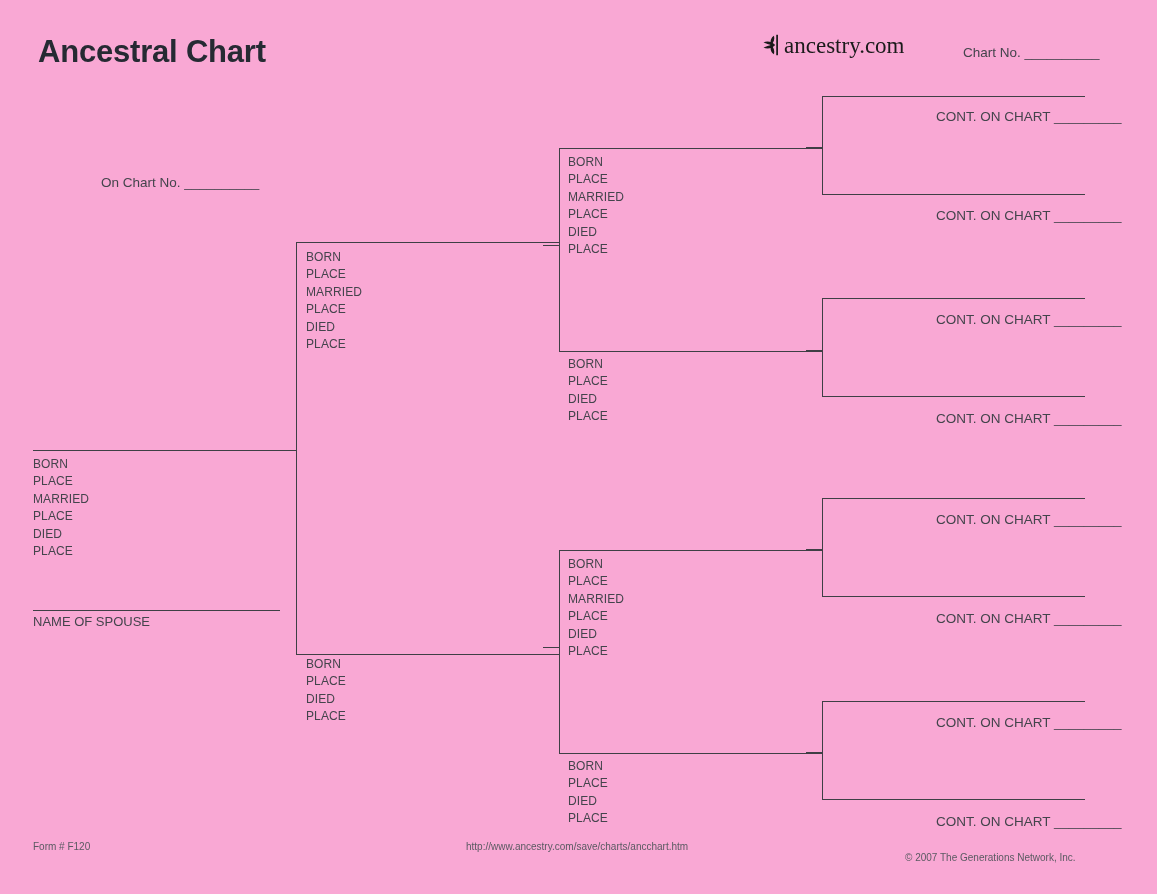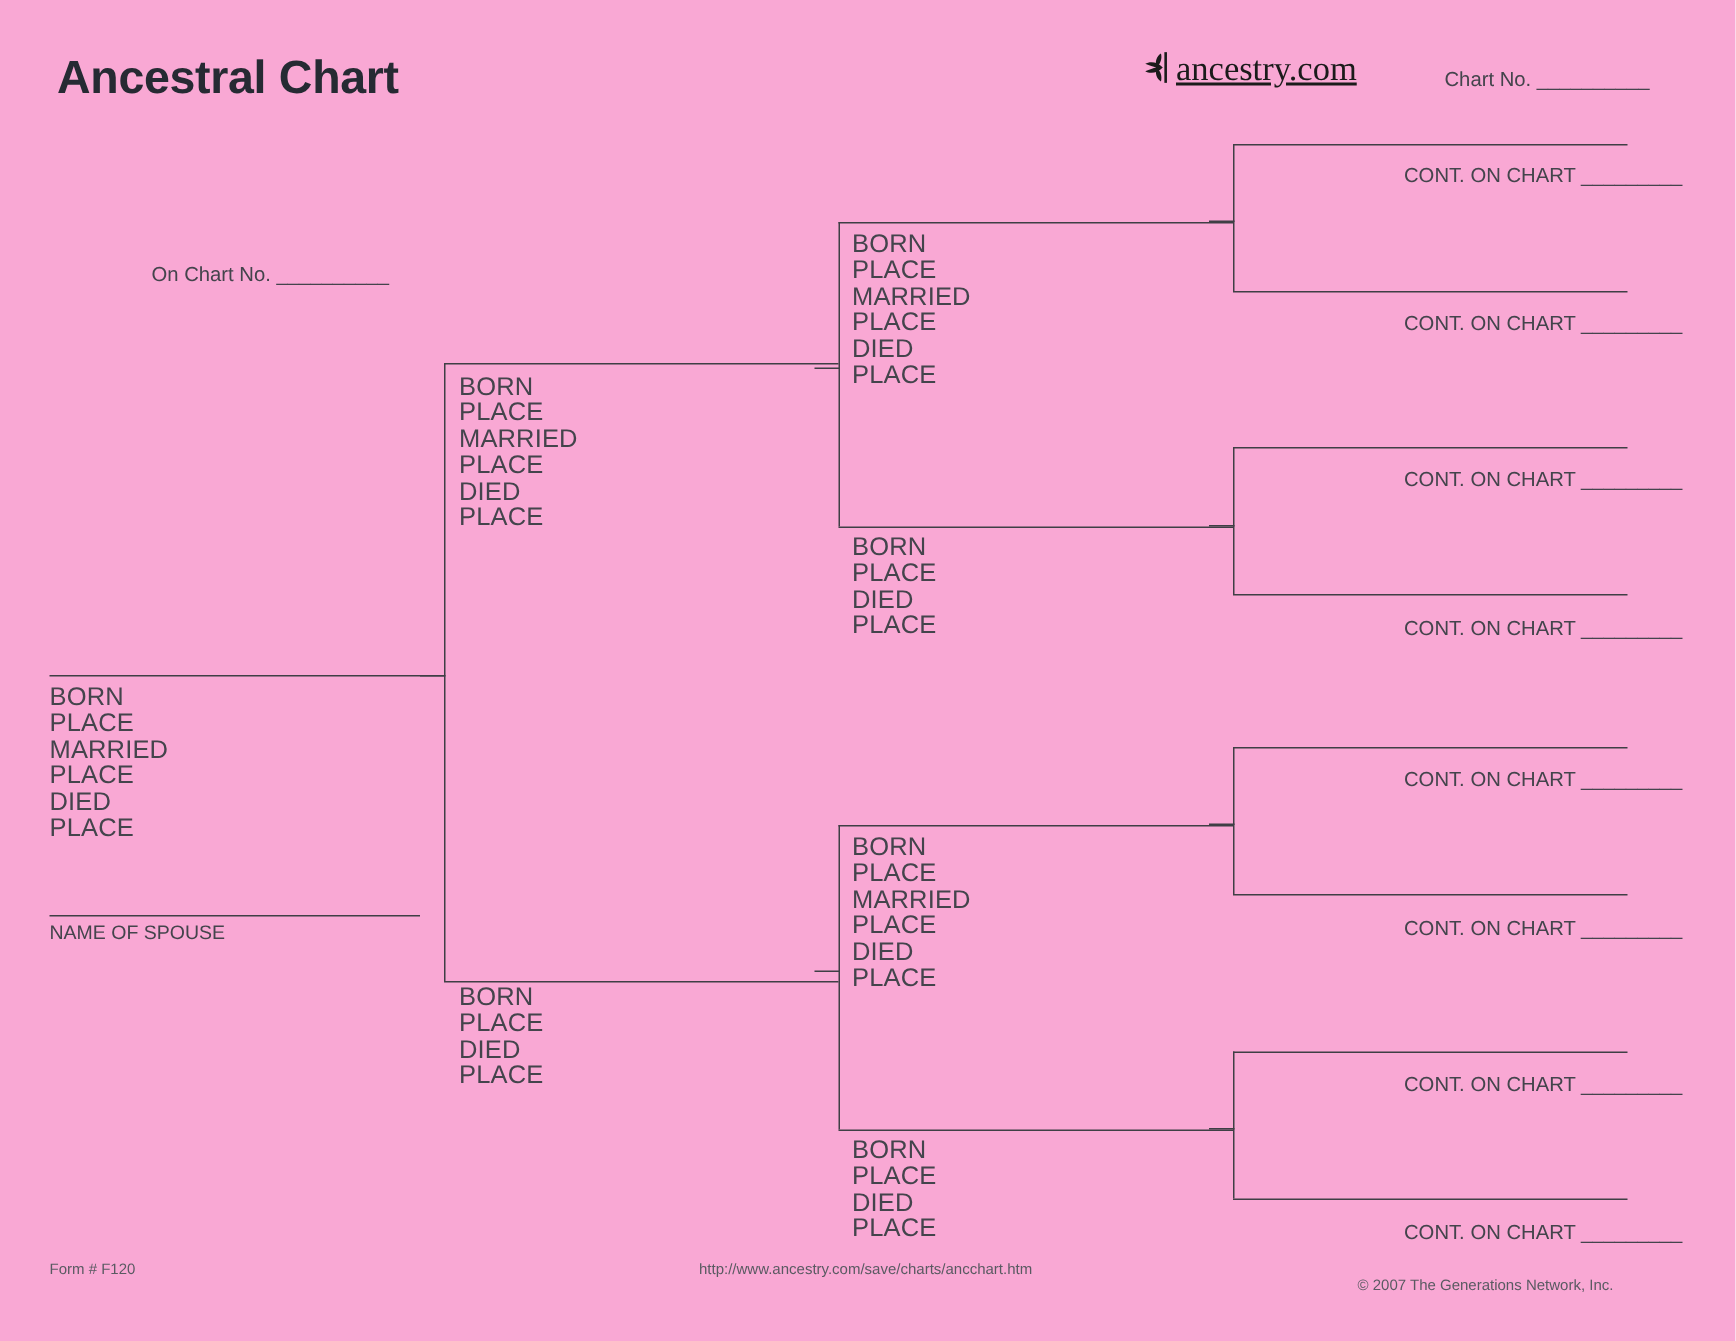--- a/index.html
+++ b/index.html
@@ -44,21 +44,20 @@
     height: 26px;
     display: block;
   }
   .brand-text {
     font-family: "Liberation Serif", serif;
     font-size: 23px;
     color: #1b1b1b;
     line-height: 1;
     margin-left: 1px;
     white-space: nowrap;
-    text-decoration: underline;
   }
   .chart-no {
     position: absolute;
     left: 963px;
     top: 45px;
     font-size: 13.5px;
     color: #44444c;
     white-space: nowrap;
     text-align: center;
   }
@@ -90,21 +89,21 @@
   }
   .vline {
     position: absolute;
     width: 0;
     border-left: 1.2px solid #3f3f45;
   }
 
   
   .fields {
     position: absolute;
-    font-size: 17px;
+    font-size: 12px;
     line-height: 17.4px;
     color: #44444c;
     white-space: nowrap;
   }
   .fields div { letter-spacing: 0.1px; }
 
   .spouse-label {
     position: absolute;
     font-size: 13px;
     color: #44444c;

